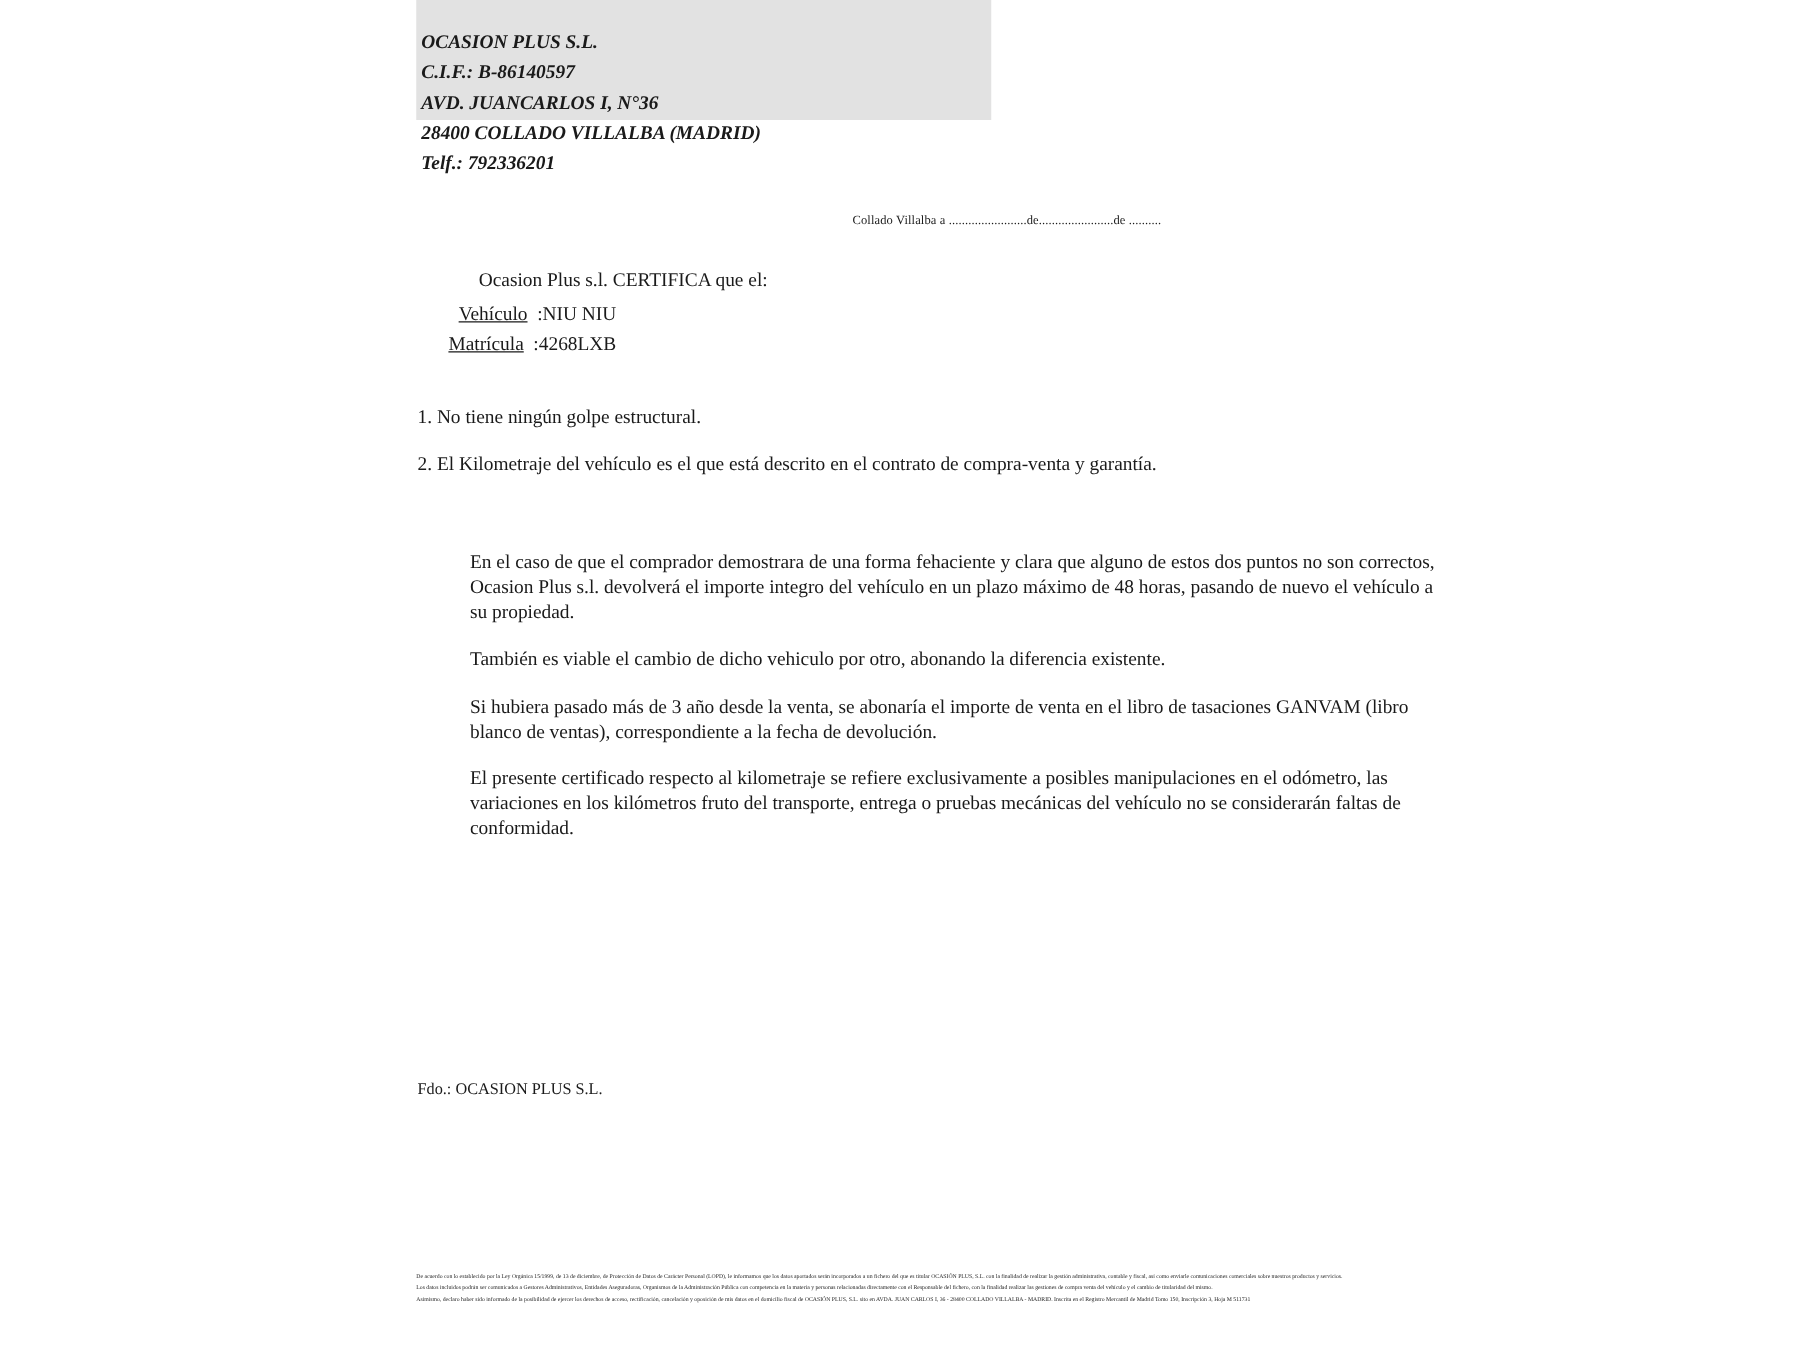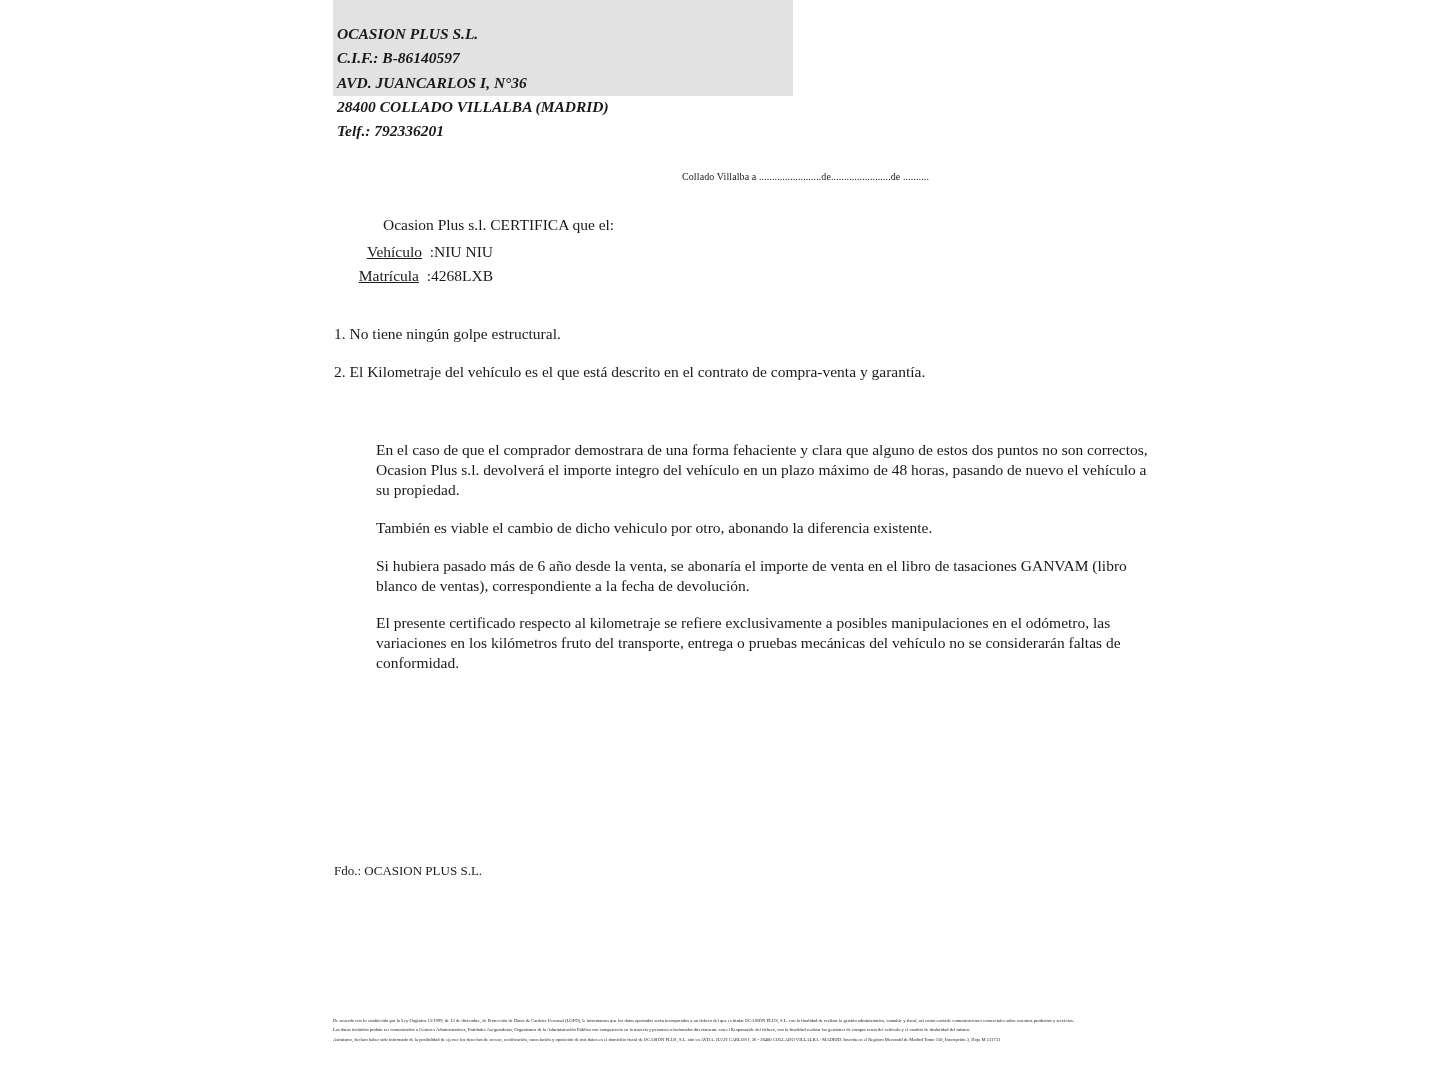--- a/index.html
+++ b/index.html
@@ -153,21 +153,21 @@
     <div class="field-row">
       <span class="field-label">Matrícula</span><span class="field-colon">:</span><span>4268LXB</span>
     </div>
   </div>
 
   <div class="item1">1. No tiene ningún golpe estructural.</div>
   <div class="item2">2. El Kilometraje del vehículo es el que está descrito en el contrato de compra-venta y garantía.</div>
 
   <div class="para p1">En el caso de que el comprador demostrara de una forma fehaciente y clara que alguno de estos dos puntos no son correctos, Ocasion Plus s.l. devolverá el importe integro del vehículo en un plazo máximo de 48 horas, pasando de nuevo el vehículo a su propiedad.</div>
   <div class="para p2">También es viable el cambio de dicho vehiculo por otro, abonando la diferencia existente.</div>
-  <div class="para p3">Si hubiera pasado más de 6 año desde la venta, se abonaría el importe de venta en el libro de tasaciones GANVAM (libro blanco de ventas), correspondiente a la fecha de devolución.</div>
+  <div class="para p3">Si hubiera pasado más de 3 año desde la venta, se abonaría el importe de venta en el libro de tasaciones GANVAM (libro blanco de ventas), correspondiente a la fecha de devolución.</div>
   <div class="para p4">El presente certificado respecto al kilometraje se refiere exclusivamente a posibles manipulaciones en el odómetro, las variaciones en los kilómetros fruto del transporte, entrega o pruebas mecánicas del vehículo no se considerarán faltas de conformidad.</div>
 
   <div class="signature">Fdo.: OCASION PLUS S.L.</div>
 
   <div class="legal">
     <p>De acuerdo con lo establecido por la Ley Orgánica 15/1999, de 13 de diciembre, de Protección de Datos de Carácter Personal (LOPD), le informamos que los datos aportados serán incorporados a un fichero del que es titular OCASIÓN PLUS, S.L. con la finalidad de realizar la gestión administrativa, contable y fiscal, así como enviarle comunicaciones comerciales sobre nuestros productos y servicios.</p>
     <p>Los datos incluidos podrán ser comunicados a Gestores Administrativos, Entidades Aseguradoras, Organismos de la Administración Pública con competencia en la materia y personas relacionadas directamente con el Responsable del fichero, con la finalidad realizar las gestiones de compra venta del vehículo y el cambio de titularidad del mismo.</p>
     <p>Asimismo, declaro haber sido informado de la posibilidad de ejercer los derechos de acceso, rectificación, cancelación y oposición de mis datos en el domicilio fiscal de OCASIÓN PLUS, S.L. sito en AVDA. JUAN CARLOS I, 36 - 28400 COLLADO VILLALBA - MADRID. Inscrita en el Registro Mercantil de Madrid Tomo 150, Inscripción 3, Hoja M 511731</p>
   </div>
 

